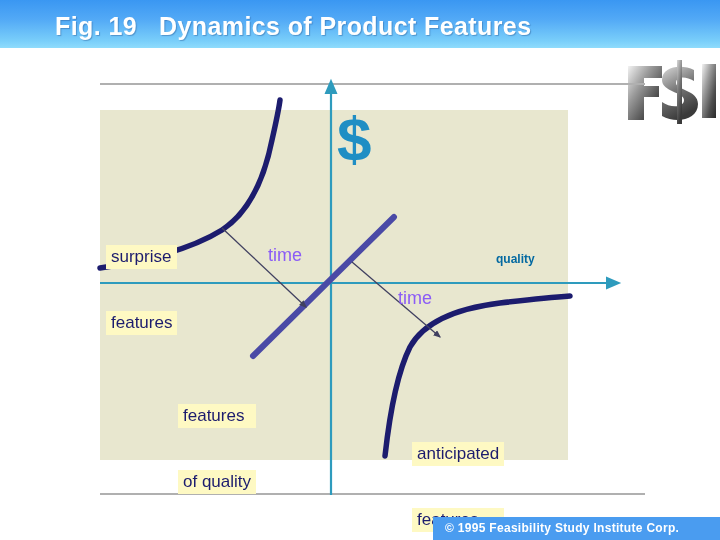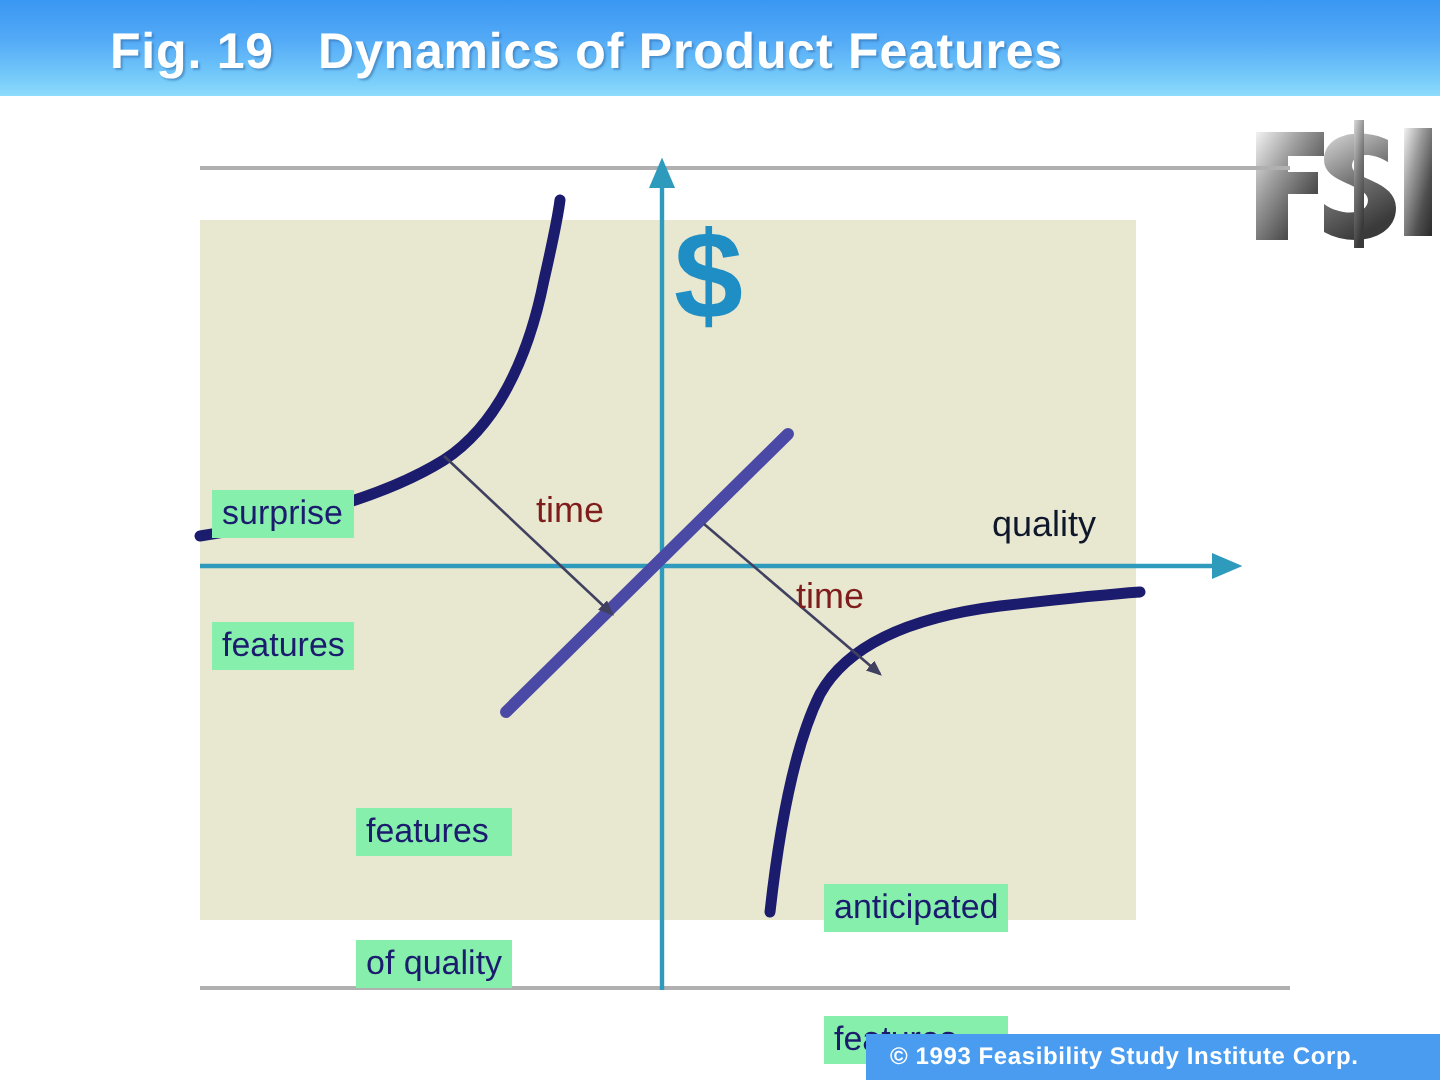--- a/index.html
+++ b/index.html
@@ -77,40 +77,41 @@
 
   
   .chart-label {
     position: absolute;
     color: #1c1c6e;
     font-size: 17px;
     line-height: 21px;
     white-space: pre;
   }
   .boxed {
-    background: #86efac;
+    background: #fef9c3;
     padding: 1px 5px 2px 5px;
   }
   .plain-label {
     position: absolute;
-    color: #7f1d1d;
+    color: #8b5cf6;
     font-size: 18px;
     white-space: pre;
   }
   #label-surprise { left: 106px; top: 203px; }
   #label-foi      { left: 178px; top: 362px; }
   #label-anticipated { left: 412px; top: 400px; }
   #label-time-left  { left: 268px; top: 245px; }
   #label-time-right { left: 398px; top: 288px; }
   #label-quality {
     position: absolute;
     left: 496px; top: 252px;
-    color: #0f172a;
-    font-size: 18px;
-    white-space: pre;
+    color: #0369a1;
+    font-size: 12px;
+    white-space: pre;
+    font-weight: bold;
   }
   #label-dollar {
     position: absolute;
     left: 337px; top: 108px;
     color: #1f8ec4;
     font-size: 62px;
     font-weight: bold;
     line-height: 62px;
     white-space: pre;
   }
@@ -220,13 +221,13 @@
   <div id="label-anticipated" class="chart-label">
     <div class="boxed">anticipated</div>
     <div class="boxed">features</div>
   </div>
 
   <div id="label-time-left" class="plain-label">time</div>
   <div id="label-time-right" class="plain-label">time</div>
 </div>
 
 <div id="footer-bar"></div>
-<div id="footer-text">© 1993 Feasibility Study Institute Corp.</div>
+<div id="footer-text">© 1995 Feasibility Study Institute Corp.</div>
 
 </body></html>

